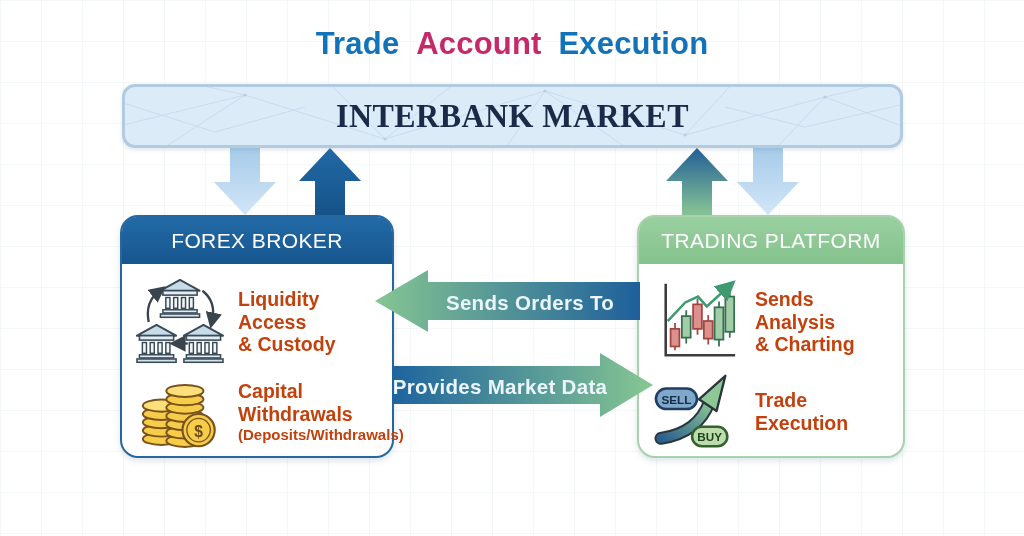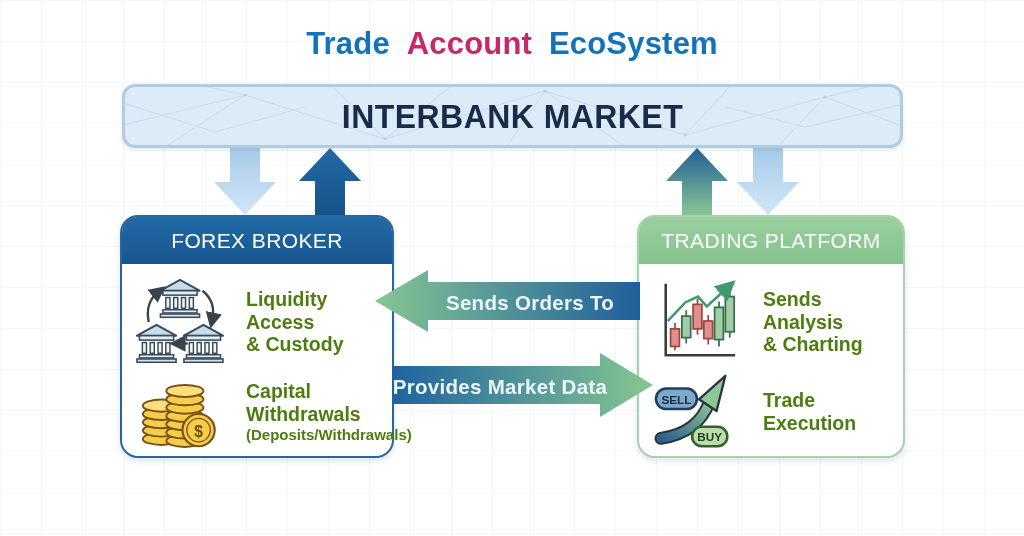--- a/index.html
+++ b/index.html
@@ -19,20 +19,21 @@
   }
   .title .t-blue{color:#1273b8;}
   .title .t-magenta{color:#c5296a;}
   .title span{margin:0 4px;}
   
   .banner{
     position:absolute;left:122px;top:84px;width:781px;height:64px;
     background:#dcebf8;border:3px solid #b3cbe0;border-radius:13px;
     box-sizing:border-box;z-index:2;
     box-shadow:0 2px 4px rgba(90,120,150,0.18);
+    font-family:Liberation Serif, serif;
   }
   .banner-mesh{position:absolute;inset:0;width:100%;height:100%;}
   .banner-label{
     position:absolute;inset:0;display:flex;align-items:center;justify-content:center;
     font-size:34px;font-weight:800;color:#1b2a48;letter-spacing:0.5px;
     transform:scaleX(0.94);
   }
   
   .varrow{position:absolute;z-index:1;}
   
@@ -48,36 +49,36 @@
     border-radius:15px 15px 0 0;
     display:flex;align-items:center;justify-content:center;
     color:#ffffff;font-size:21px;font-weight:400;letter-spacing:0.4px;
   }
   .broker .box-header{background:linear-gradient(#226aa7,#17568e);}
   .platform .box-header{background:linear-gradient(#9ad0a0,#84c28c);}
   .row{position:absolute;left:14px;right:6px;display:flex;align-items:center;}
   .row.r1{top:60px;height:90px;}
   .row.r2{top:150px;height:90px;}
   .icon{width:88px;height:88px;flex:0 0 88px;}
-  .labels{margin-left:22px;font-size:19.5px;font-weight:600;color:#4d7c0f;line-height:1.16;}
+  .labels{margin-left:14px;font-size:19.5px;font-weight:600;color:#c2410c;line-height:1.16;}
   .labels .sub{font-size:15px;font-weight:600;margin-top:1px;text-align:center;}
   
   .hflow{position:absolute;z-index:3;}
   .hflow text{font-size:20.5px;font-weight:700;fill:#eaf6fb;letter-spacing:0.3px;}
   svg text{font-family:"Liberation Sans", sans-serif;}
 </style>
 </head>
 <body>
 
 <div class="canvas">
 
   <div class="title">
     <span class="t-blue">Trade</span>
     <span class="t-magenta">Account</span>
-    <span class="t-blue">EcoSystem</span>
+    <span class="t-blue">Execution</span>
   </div>
 
   <div class="banner">
     <svg class="banner-mesh" viewBox="0 0 775 58" preserveAspectRatio="none">
       <g stroke="#a9c6e0" stroke-width="0.9" opacity="0.45" fill="none">
         <path d="M -10 40 L 120 8 L 260 52 L 420 4 L 560 48 L 700 10 L 790 44"></path>
         <path d="M 40 60 L 120 8 M 120 8 L 60 -5 M 260 52 L 200 -8 M 260 52 L 330 -4"></path>
         <path d="M 420 4 L 380 62 M 420 4 L 500 60 M 560 48 L 610 -6 M 700 10 L 650 62 M 700 10 L 760 -4"></path>
         <path d="M -5 15 L 90 45 L 180 20 M 600 20 L 680 40 L 775 18"></path>
       </g>

